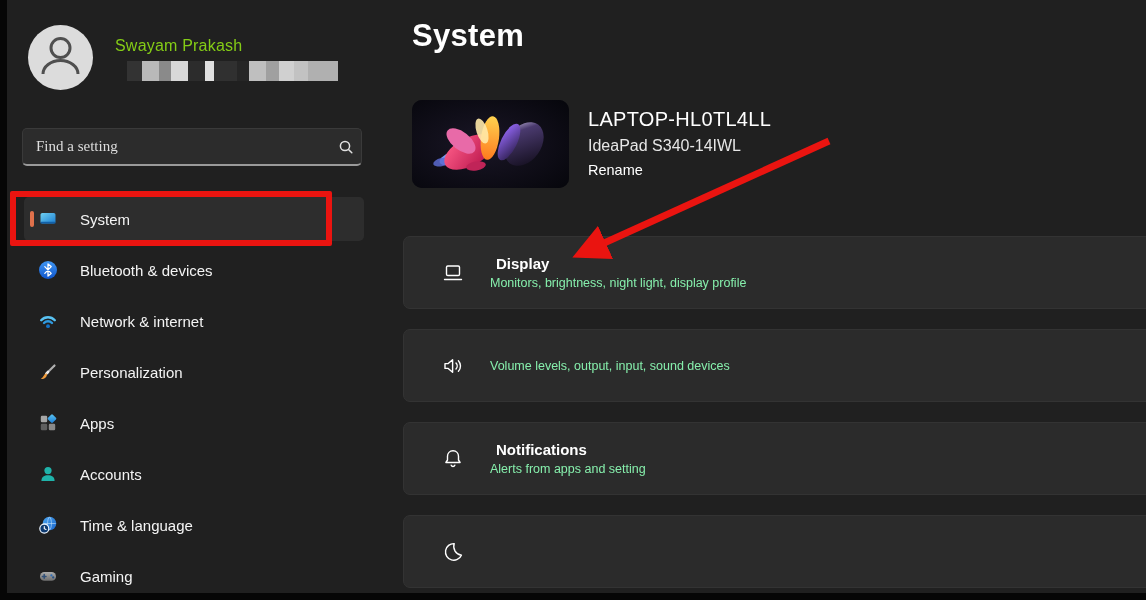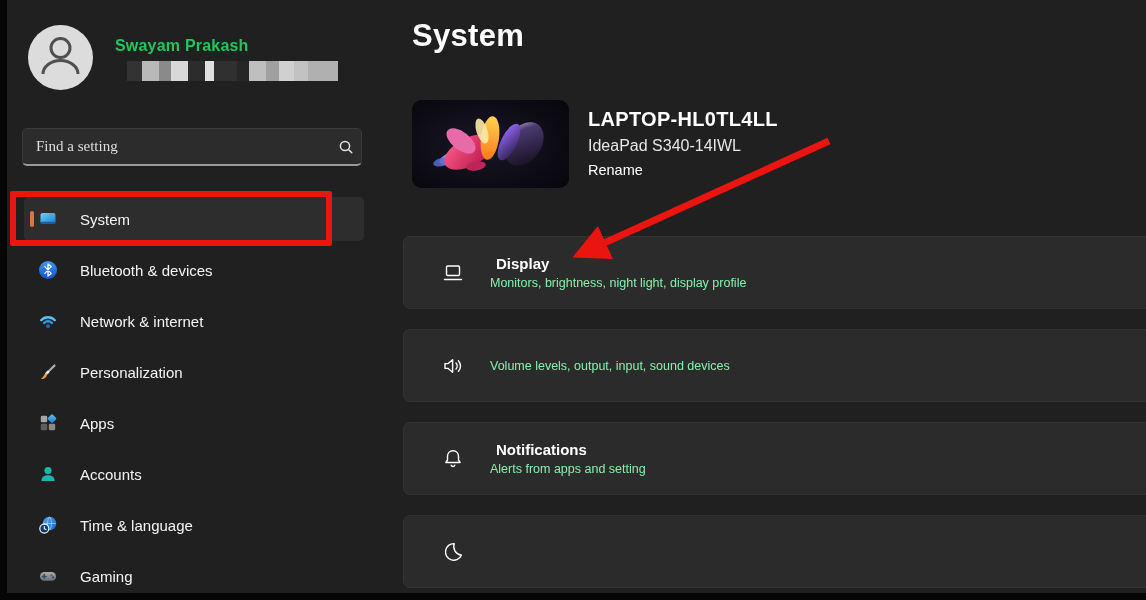--- a/index.html
+++ b/index.html
@@ -7,42 +7,42 @@
   body { font-family:"Liberation Sans", sans-serif; }
   .app { position:absolute; left:0; top:0; width:1146px; height:600px; background:#202020; overflow:hidden; }
 
   
   .edge-left   { position:absolute; left:0; top:0; width:7px; height:600px; background:#060606; z-index:40; }
   .edge-bottom { position:absolute; left:0; bottom:0; width:1146px; height:7px; background:#060606; z-index:40; }
 
   
   .sidebar { position:absolute; left:0; top:0; width:400px; height:600px; }
   .avatar { position:absolute; left:28px; top:25px; width:65px; height:65px; border-radius:50%; background:#dcdcdc; display:flex; align-items:center; justify-content:center; }
-  .profile-name { position:absolute; left:115px; top:37px; font-size:16px; font-weight:bold; color:#22c55e; letter-spacing:.2px; }
+  .profile-name { position:absolute; left:115px; top:37px; font-size:16px; font-weight:normal; color:#84cc16; letter-spacing:.2px; }
   .redacted { position:absolute; left:127px; top:61px; width:211px; height:20px;
     background:linear-gradient(90deg,#333 0 7%,#b9b9b9 7% 15%,#8a8a8a 15% 21%,#d8d8d8 21% 29%,#2c2c2c 29% 37%,#e0e0e0 37% 41%,#303030 41% 52%,#262626 52% 58%,#bfbfbf 58% 66%,#a0a0a0 66% 72%,#d0d0d0 72% 79%,#c2c2c2 79% 86%,#b0b0b0 86% 100%); }
 
   .searchbox { position:absolute; left:22px; top:128px; width:340px; height:38px; background:#2c2c2c;
     border:1px solid #3a3a3a; border-bottom:2px solid #9a9a9a; border-radius:5px; display:flex; align-items:center; }
   .searchbox input { flex:1; background:transparent; border:none; outline:none; color:#e8e8e8; font-size:15px; padding:0 10px 0 13px; font-family:Liberation Serif, serif; }
   .searchbox input::placeholder { color:#dedede; opacity:1; }
   .search-glyph { width:30px; display:flex; justify-content:center; align-items:center; }
 
   .nav-item { position:absolute; left:24px; width:340px; height:44px; border-radius:5px; display:flex; align-items:center; padding-left:14px; cursor:pointer; }
   .nav-item.selected { background:#2d2d2d; }
   .accent-pill { position:absolute; left:6px; top:14px; width:4px; height:16px; border-radius:2px; background:#e0714b; }
   .nav-icon { width:20px; height:20px; margin-right:22px; display:flex; align-items:center; justify-content:center; }
   .nav-label { color:#f4f4f4; font-size:15px; }
 
   .red-box { position:absolute; left:10px; top:191px; width:322px; height:55px; border:6px solid #ea1410; z-index:30; border-radius:2px; }
 
   
   .page-title { position:absolute; left:412px; top:18px; font-size:31px; font-weight:700; color:#fff; letter-spacing:.3px; }
   .device-thumb { position:absolute; left:412px; top:100px; width:157px; height:88px; border-radius:10px; overflow:hidden; background:#0b0b12; }
-  .device-name  { position:absolute; left:588px; top:108px; font-size:20px; font-weight:bold; color:#fff; letter-spacing:.3px; }
+  .device-name  { position:absolute; left:588px; top:108px; font-size:20px; font-weight:normal; color:#fff; letter-spacing:.3px; }
   .device-model { position:absolute; left:588px; top:137px; font-size:16px; color:#e6e6e6; }
   .rename-link  { position:absolute; left:588px; top:162px; font-size:14.5px; color:#ffffff; cursor:pointer; }
 
   .srow { position:absolute; left:403px; width:750px; height:73px; background:#2b2b2b; border:1px solid #333; border-radius:7px; display:flex; align-items:center; cursor:pointer; }
   .srow-icon { width:26px; height:26px; margin-left:36px; margin-right:24px; flex:none; display:flex; align-items:center; justify-content:center; }
   .srow-title { font-size:15px; font-weight:600; color:#fff; margin-bottom:4px;margin-left:6px; }
   .srow-sub { font-size:12.5px; color:#86efac; }
 
   .arrow-overlay { position:absolute; left:0; top:0; width:1146px; height:600px; z-index:35; pointer-events:none; }
 </style>

